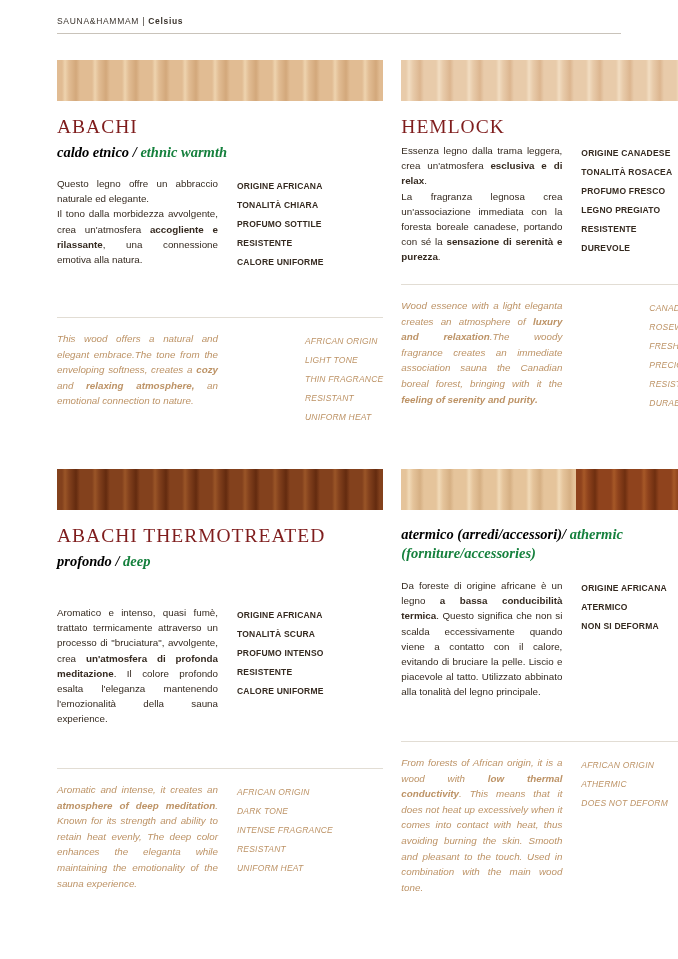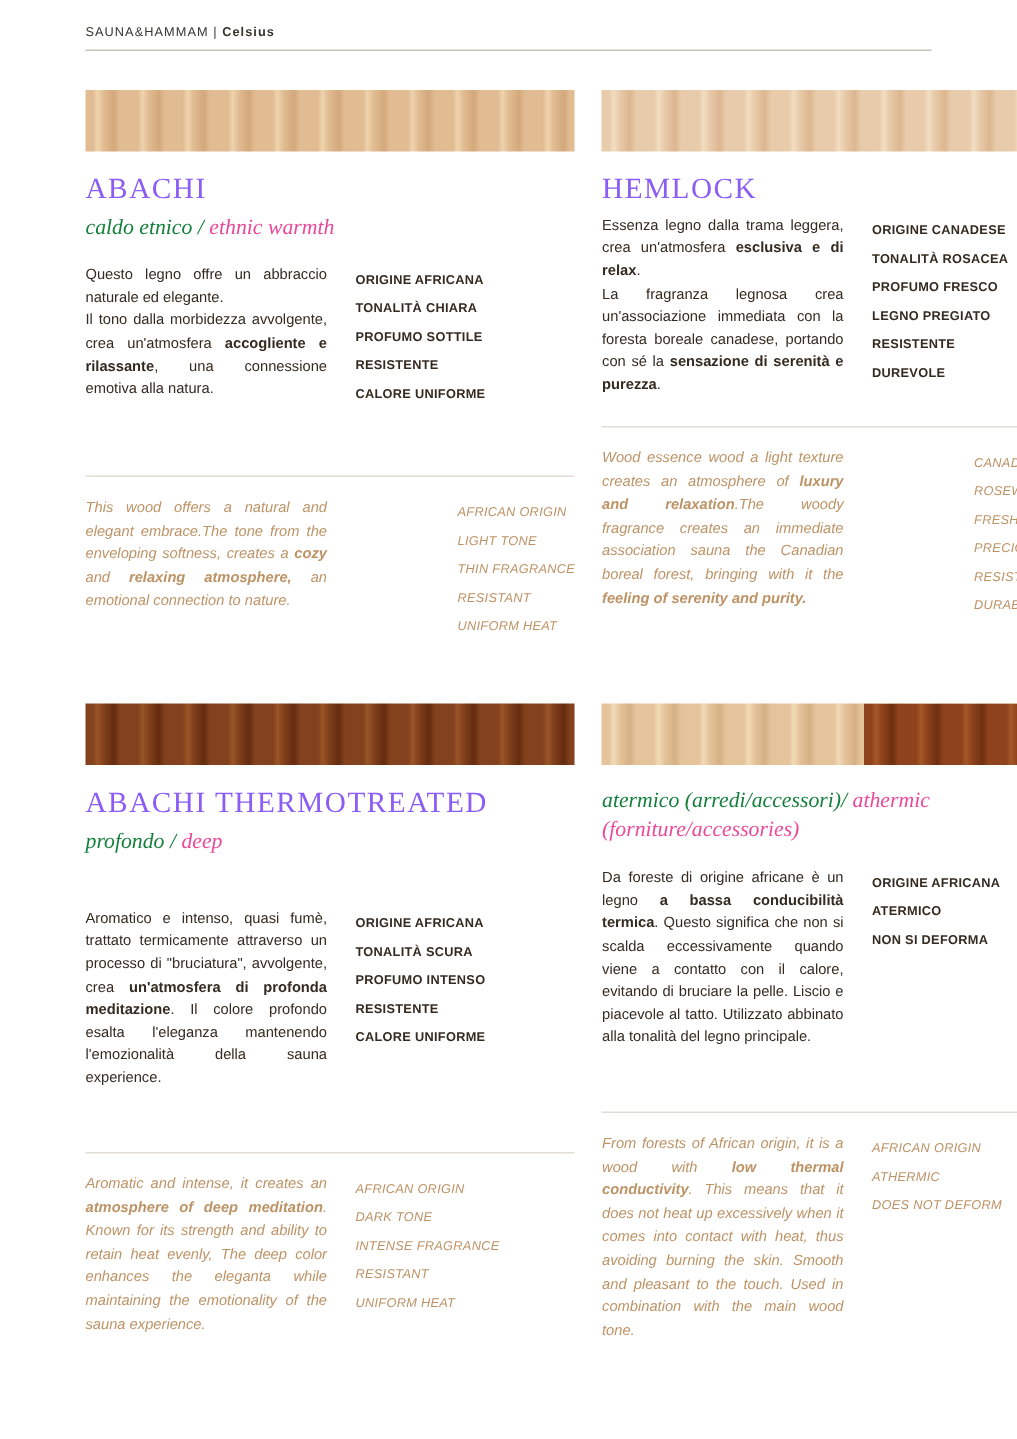--- a/index.html
+++ b/index.html
@@ -12,27 +12,27 @@
   .header-text .product { font-weight:700; }
   .header-rule { height:1px; background:#c9c3ba; margin-top:7px; margin-bottom:26px; }
 
   
   .grid { display:grid; grid-template-columns:1fr 1fr; column-gap:18px; row-gap:42px; }
 
   .swatch { height:41px; position:relative; margin-bottom:15px; overflow:hidden; }
   .swatch-secondary { display:none; position:absolute; top:0; right:0; bottom:0; }
 
   h2.title { font-family:"Liberation Serif", serif; font-weight:500; font-size:19.5px;
-             letter-spacing:1px; color:#8b5cf6; margin:0 0 5px 0; white-space:nowrap; }
+             letter-spacing:1px; color:#7f1d1d; margin:0 0 5px 0; white-space:nowrap; }
   .subtitle { font-family:"Liberation Serif", serif; font-style:italic; font-size:14.5px;
               line-height:19px; margin-bottom:11px; }
   .row1 .subtitle { min-height:22px; }
   .row2 .subtitle { min-height:42px; }
-  .sub-primary { font-weight:400; color:#15803d; }
-  .sub-secondary { color:#ec4899; }
+  .sub-primary { font-weight:700; color:#000000; }
+  .sub-secondary { color:#15803d;font-weight:bold; }
 
   .block { display:flex; align-items:flex-start; }
   .block .desc { width:170px; flex:0 0 170px; text-align:justify; padding-right:9px; }
   .block.it .desc { font-size:9.8px; line-height:15.2px; color:#352a20; }
   .desc .b { font-weight:700; }
   .vdiv { width:1px; background:#c2a077; }
   .props { flex:1; padding-left:9px; padding-top:1px; }
   .prop-item { font-size:8.5px; line-height:19px; letter-spacing:.2px; white-space:nowrap; }
   .block.it .prop-item { font-weight:700; color:#352a20; }
 
@@ -109,21 +109,21 @@
             <div class="prop-item">ORIGINE CANADESE</div>
             <div class="prop-item">TONALITÀ ROSACEA</div>
             <div class="prop-item">PROFUMO FRESCO</div>
             <div class="prop-item">LEGNO PREGIATO</div>
             <div class="prop-item">RESISTENTE</div>
             <div class="prop-item">DUREVOLE</div>
           </div>
       </div>
       <div class="hsep"></div>
       <div class="block en">
-        <p class="desc"><span>Wood essence wood a light texture creates an atmosphere of </span><span class="b">luxury and relaxation</span><span>.The woody fragrance creates an immediate association sauna the Canadian boreal forest, bringing with it the </span><span class="b">feeling of serenity and purity.</span></p>
+        <p class="desc"><span>Wood essence with a light eleganta creates an atmosphere of </span><span class="b">luxury and relaxation</span><span>.The woody fragrance creates an immediate association sauna the Canadian boreal forest, bringing with it the </span><span class="b">feeling of serenity and purity.</span></p>
         <div class="vdiv"></div>
         <div class="props">
             <div class="prop-item">CANADIAN ORIGIN</div>
             <div class="prop-item">ROSEWOOD TONE</div>
             <div class="prop-item">FRESH FRAGRANCE</div>
             <div class="prop-item">PRECIOUS WOOD</div>
             <div class="prop-item">RESISTANT</div>
             <div class="prop-item">DURABLE</div>
           </div>
       </div>

